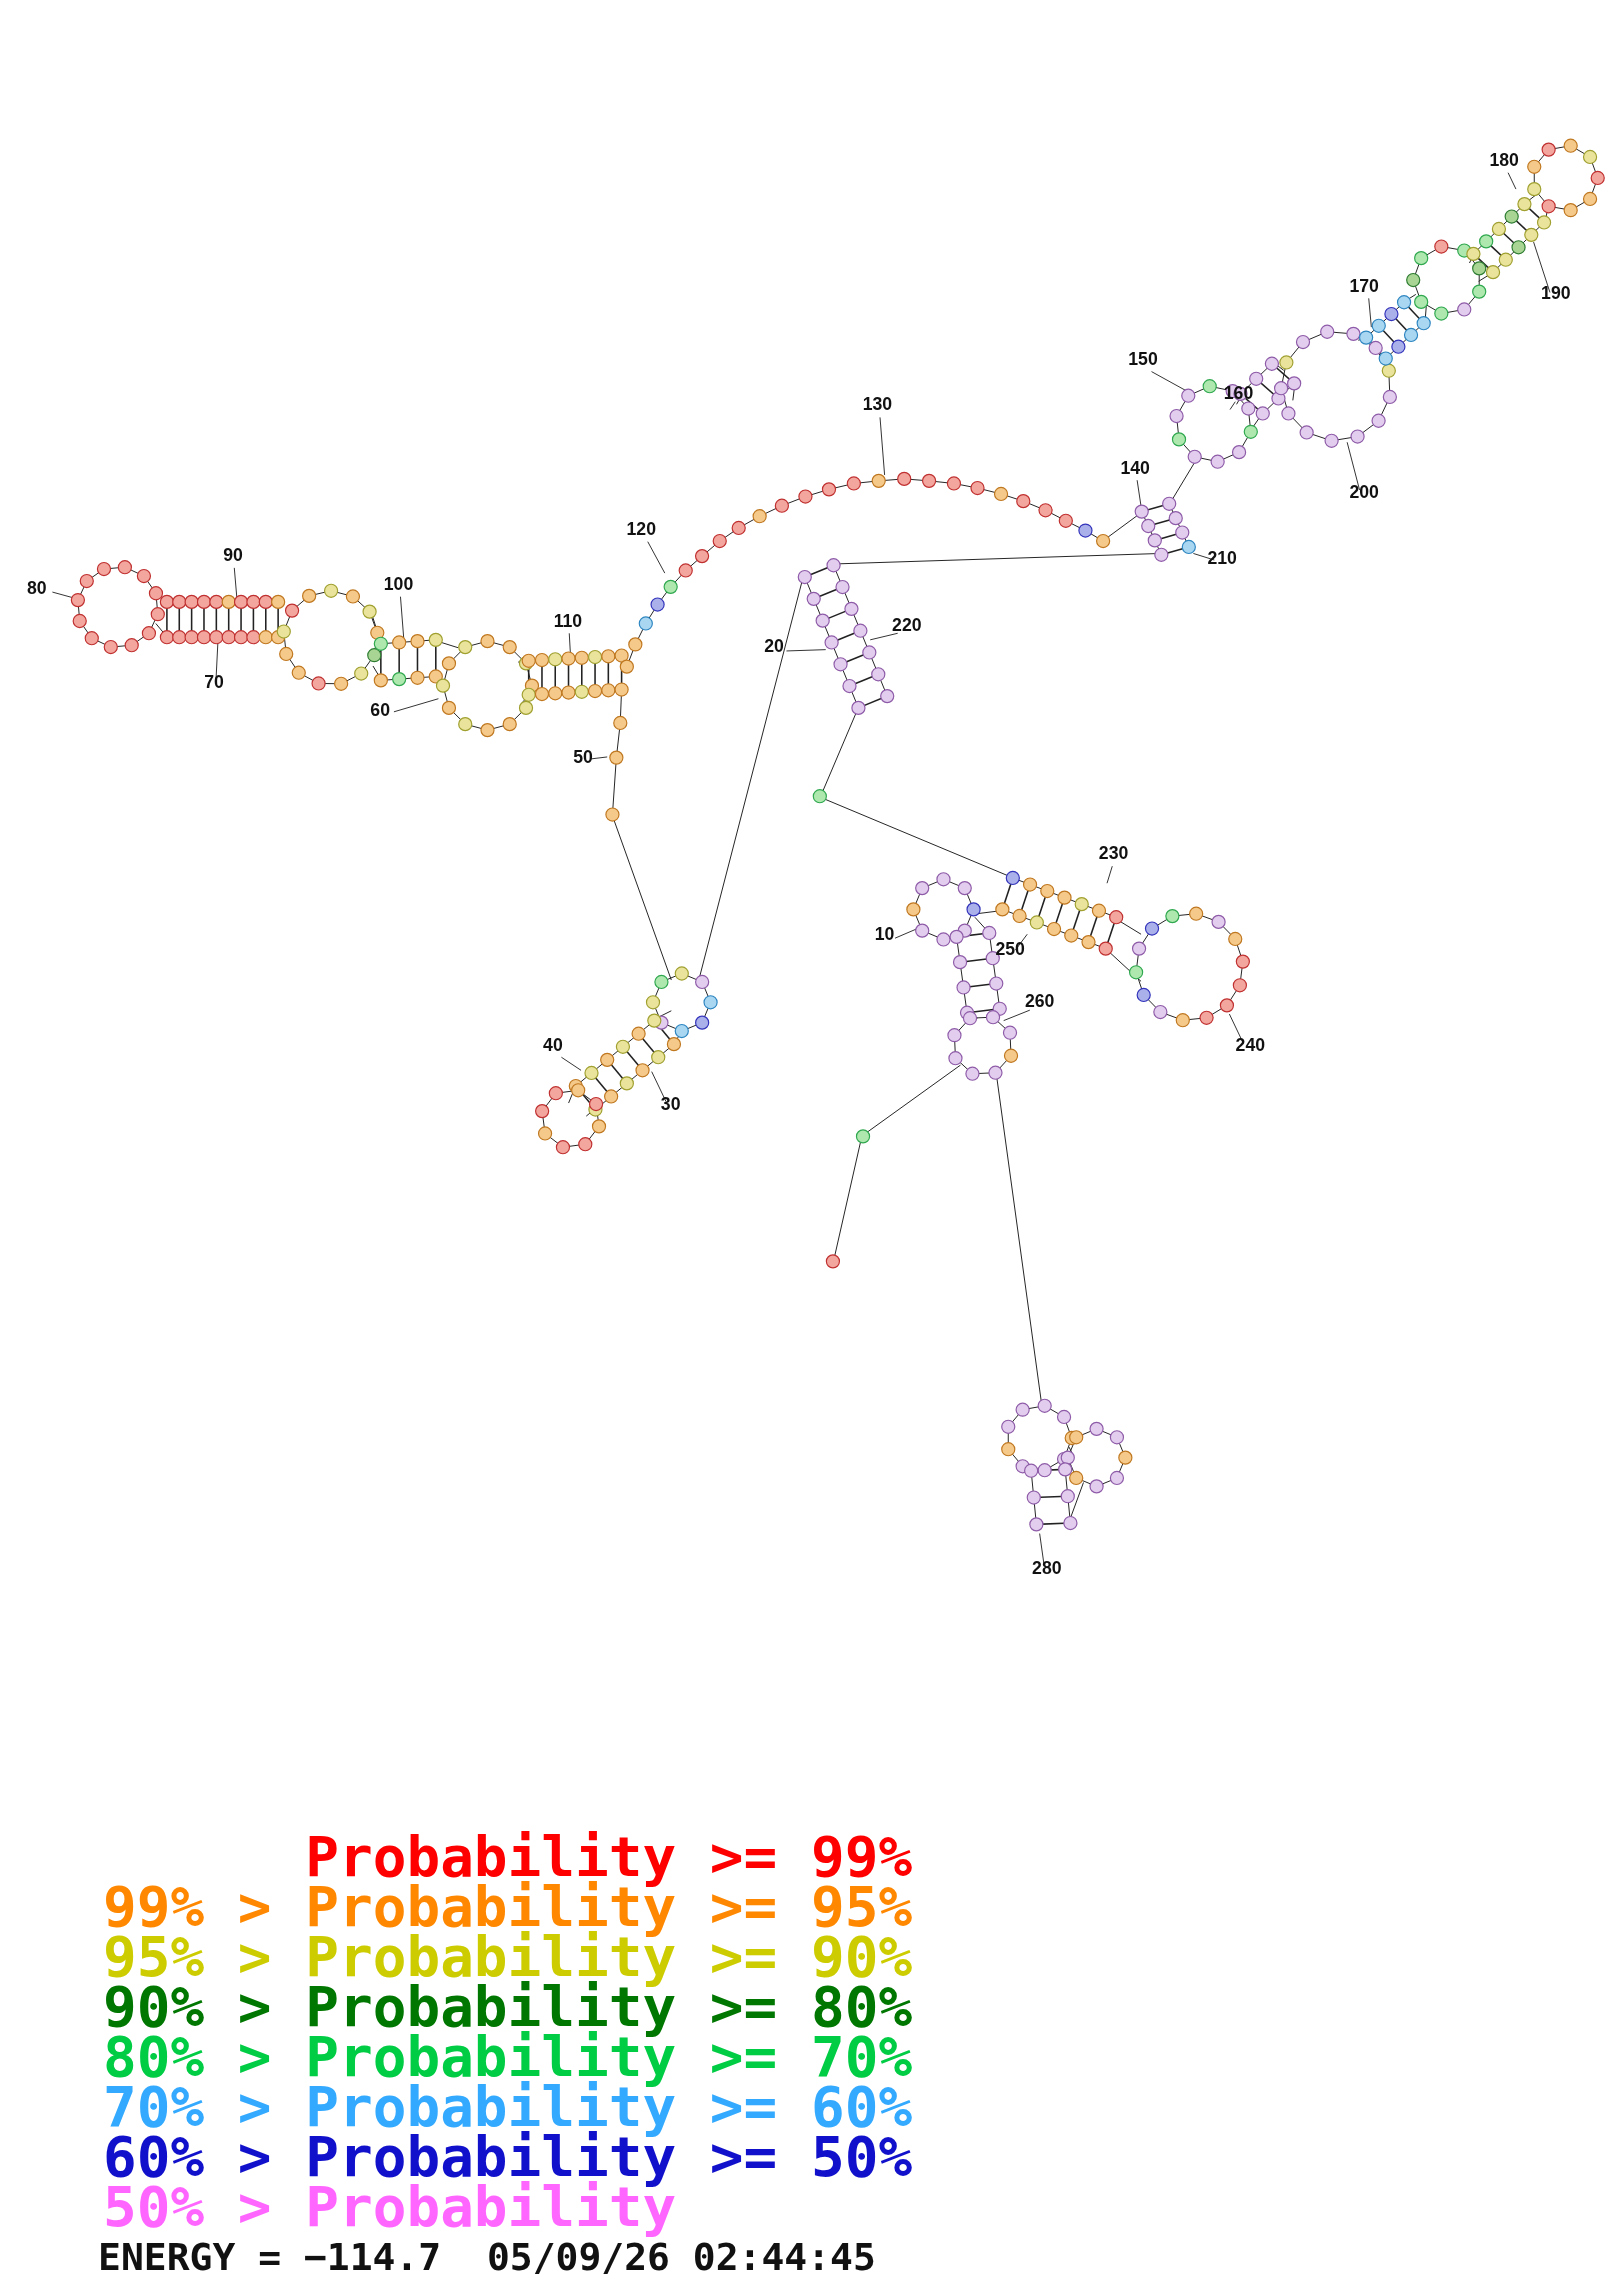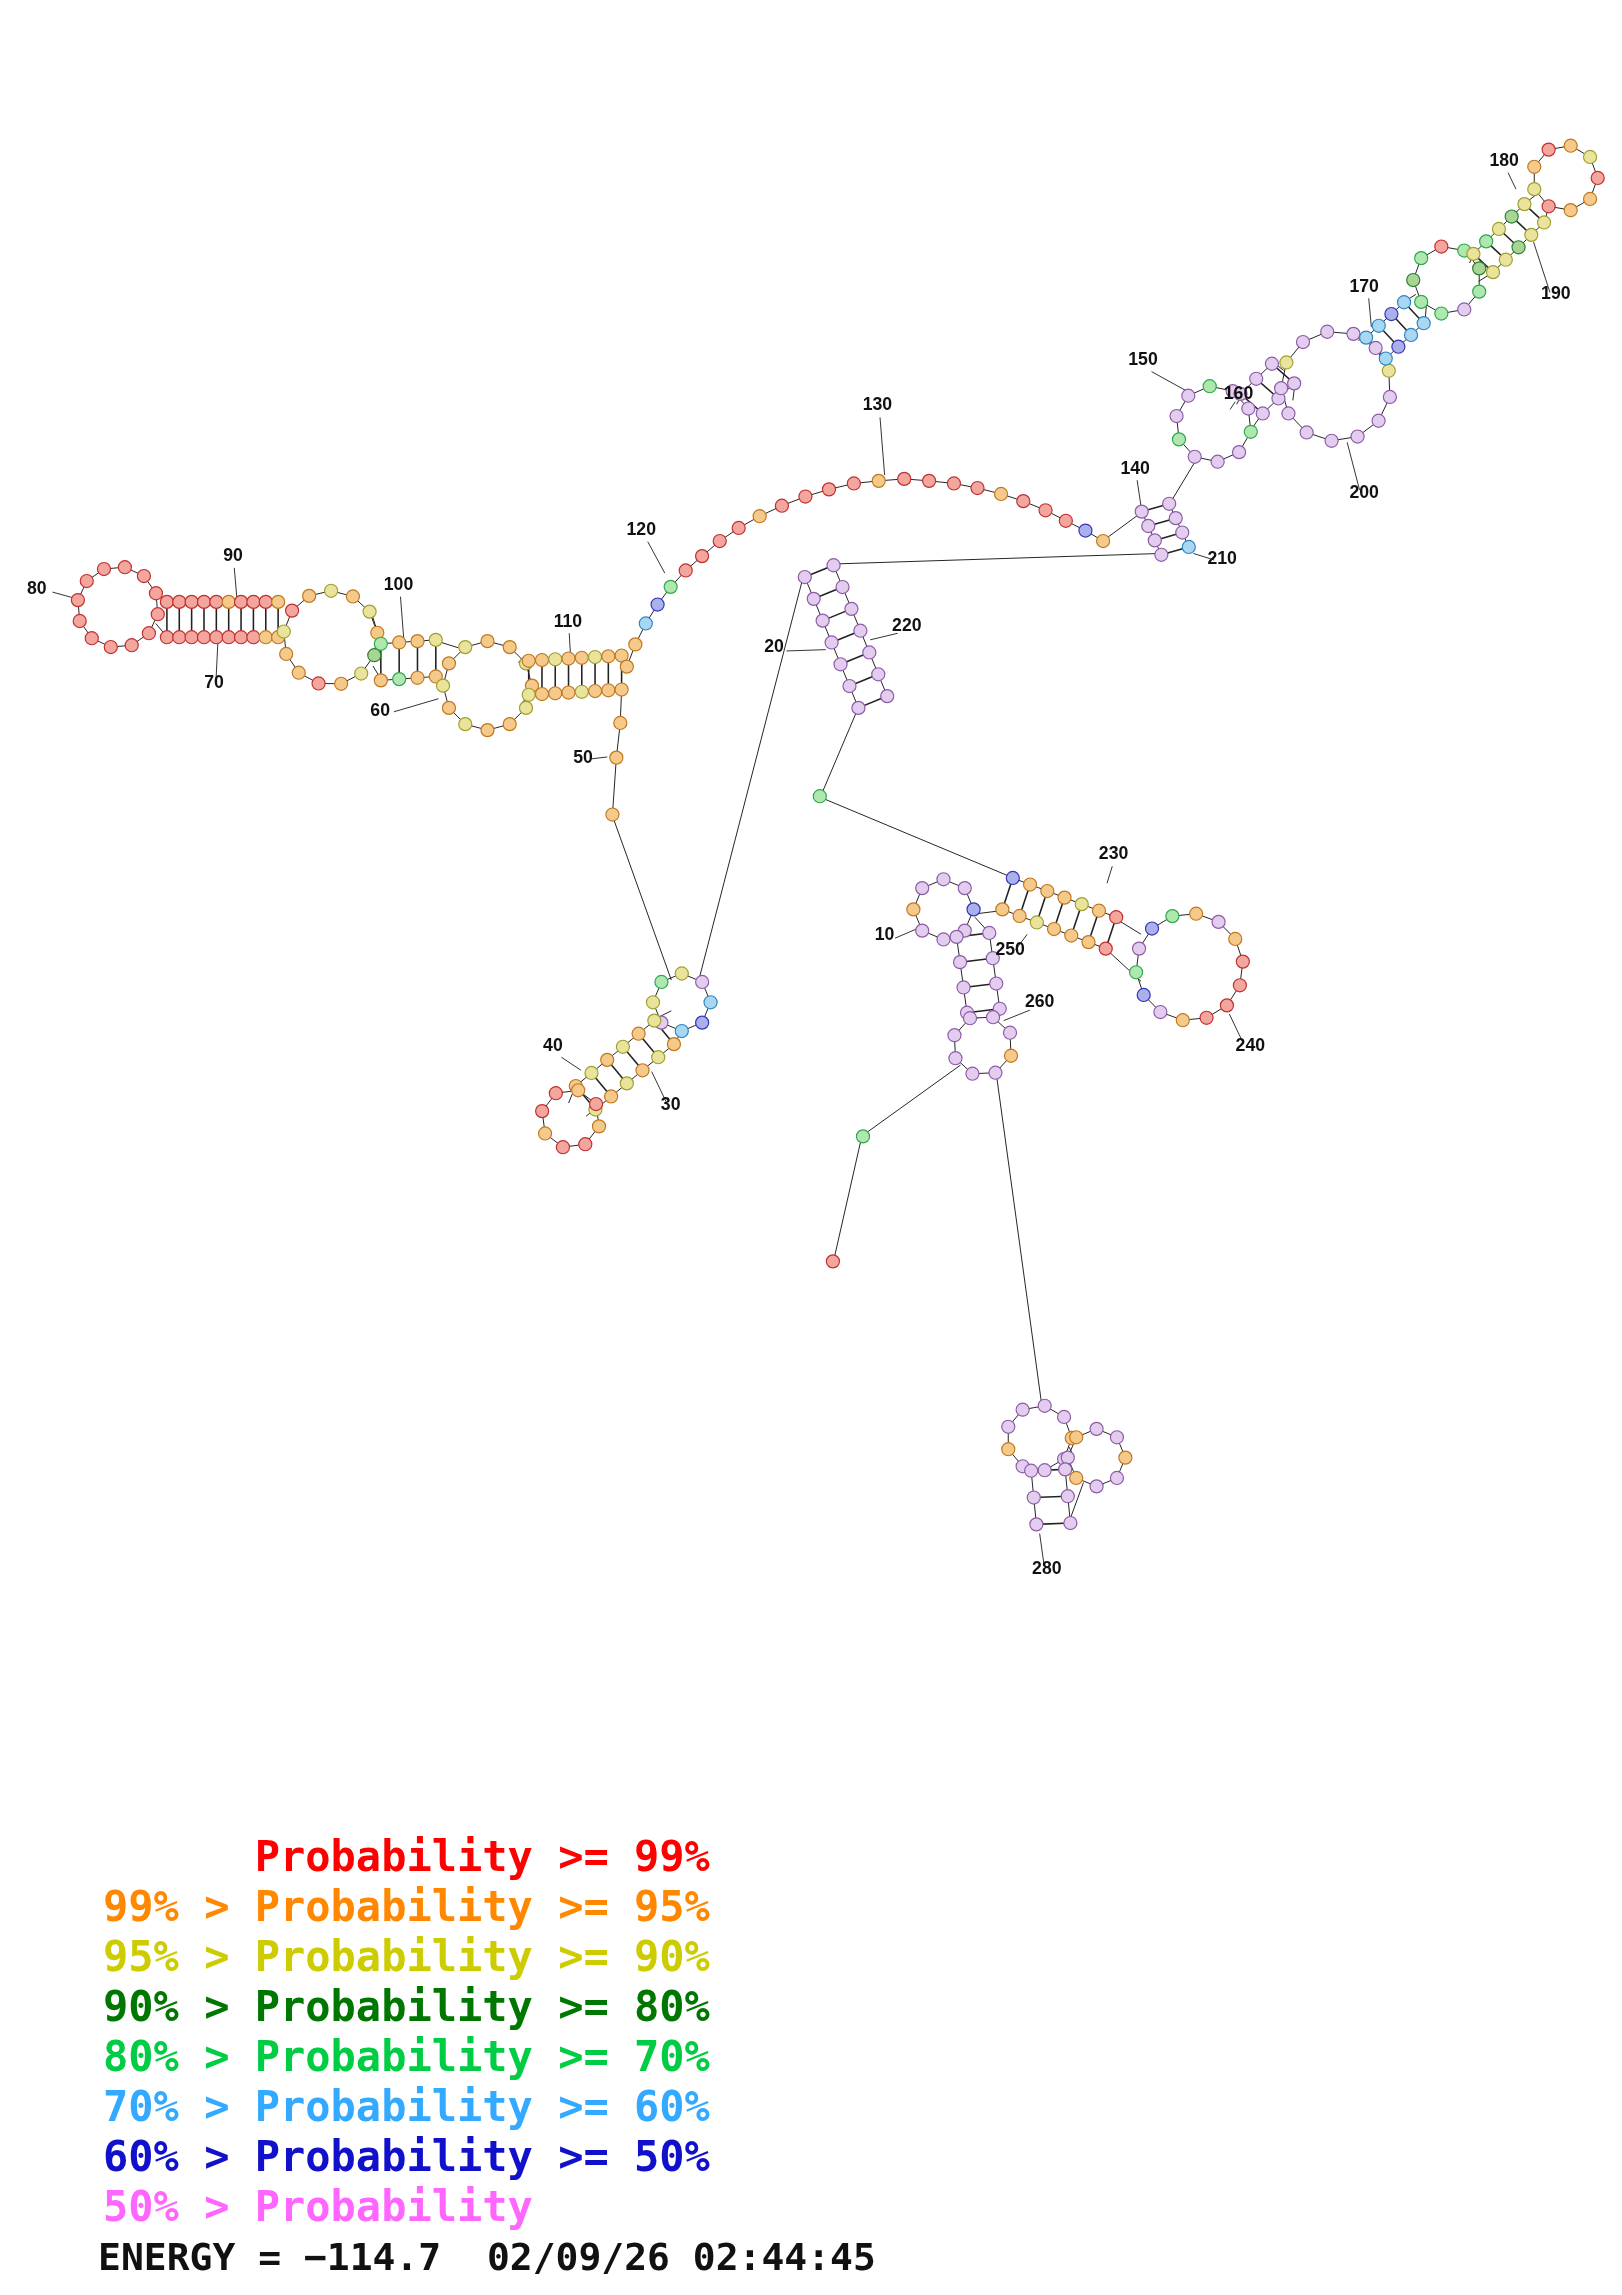--- a/index.html
+++ b/index.html
@@ -1,18 +1,18 @@
 <!DOCTYPE html>
 <html style="font-size:10.5px"><head>
 <meta charset="utf-8">
 <style>
   html,body{margin:0;padding:0;background:#ffffff;}
   body{width:1622px;height:2295px;position:relative;font-family:"Liberation Sans",sans-serif;}
   #structure-svg{position:absolute;left:0;top:0;font-family:"Liberation Sans",sans-serif;}
-  #legend{position:absolute;left:103px;top:1832px;font-family:"DejaVu Sans Mono","Liberation Mono",monospace;font-weight:bold;font-size:42px;line-height:50px;white-space:pre;}
+  #legend{position:absolute;left:103px;top:1832px;font-family:"DejaVu Sans Mono","Liberation Mono",monospace;font-weight:bold;font-size:56px;line-height:50px;white-space:pre;}
   #energy{position:absolute;left:98px;top:2235px;font-family:"DejaVu Sans Mono","Liberation Mono",monospace;font-weight:bold;font-size:38px;color:#111111;white-space:pre;}
 </style>
 </head>
 <body>
 
 <div class="page">
   <svg id="structure-svg" width="1622" height="1701" viewBox="0 0 2479 2600">
       <g>
         <line x1="241.0580806867569" y1="938.7661870153497" x2="227.49475547337664" y2="967.8528318005655" stroke="#222222" stroke-width="1.5"></line>
         <line x1="227.49475547337664" y1="967.8528318005655" x2="201.20524888619147" y2="986.2609424887263" stroke="#222222" stroke-width="1.5"></line>
@@ -754,15 +754,15 @@
         <text x="1868" y="862" font-size="27" font-weight="bold" text-anchor="middle" fill="#111111">210</text>
         <text x="1747" y="558" font-size="27" font-weight="bold" text-anchor="middle" fill="#111111">150</text>
         <text x="1893" y="610" font-size="27" font-weight="bold" text-anchor="middle" fill="#111111">160</text>
         <text x="2085" y="761" font-size="27" font-weight="bold" text-anchor="middle" fill="#111111">200</text>
         <text x="2085" y="446" font-size="27" font-weight="bold" text-anchor="middle" fill="#111111">170</text>
         <text x="2378" y="457" font-size="27" font-weight="bold" text-anchor="middle" fill="#111111">190</text>
         <text x="2299" y="254" font-size="27" font-weight="bold" text-anchor="middle" fill="#111111">180</text>
       </g>
     </svg>
   <div id="legend"><div style="color: rgb(255, 0, 0);">      Probability &gt;= 99%</div><div style="color: rgb(255, 136, 0);">99% &gt; Probability &gt;= 95%</div><div style="color: rgb(204, 204, 0);">95% &gt; Probability &gt;= 90%</div><div style="color: rgb(0, 119, 0);">90% &gt; Probability &gt;= 80%</div><div style="color: rgb(0, 204, 68);">80% &gt; Probability &gt;= 70%</div><div style="color: rgb(51, 170, 255);">70% &gt; Probability &gt;= 60%</div><div style="color: rgb(17, 17, 204);">60% &gt; Probability &gt;= 50%</div><div style="color: rgb(255, 102, 255);">50% &gt; Probability</div></div>
-  <div id="energy">ENERGY = −114.7  02/09/26 02:44:45</div>
+  <div id="energy">ENERGY = −114.7  05/09/26 02:44:45</div>
 </div>
 
 
 </body></html>

